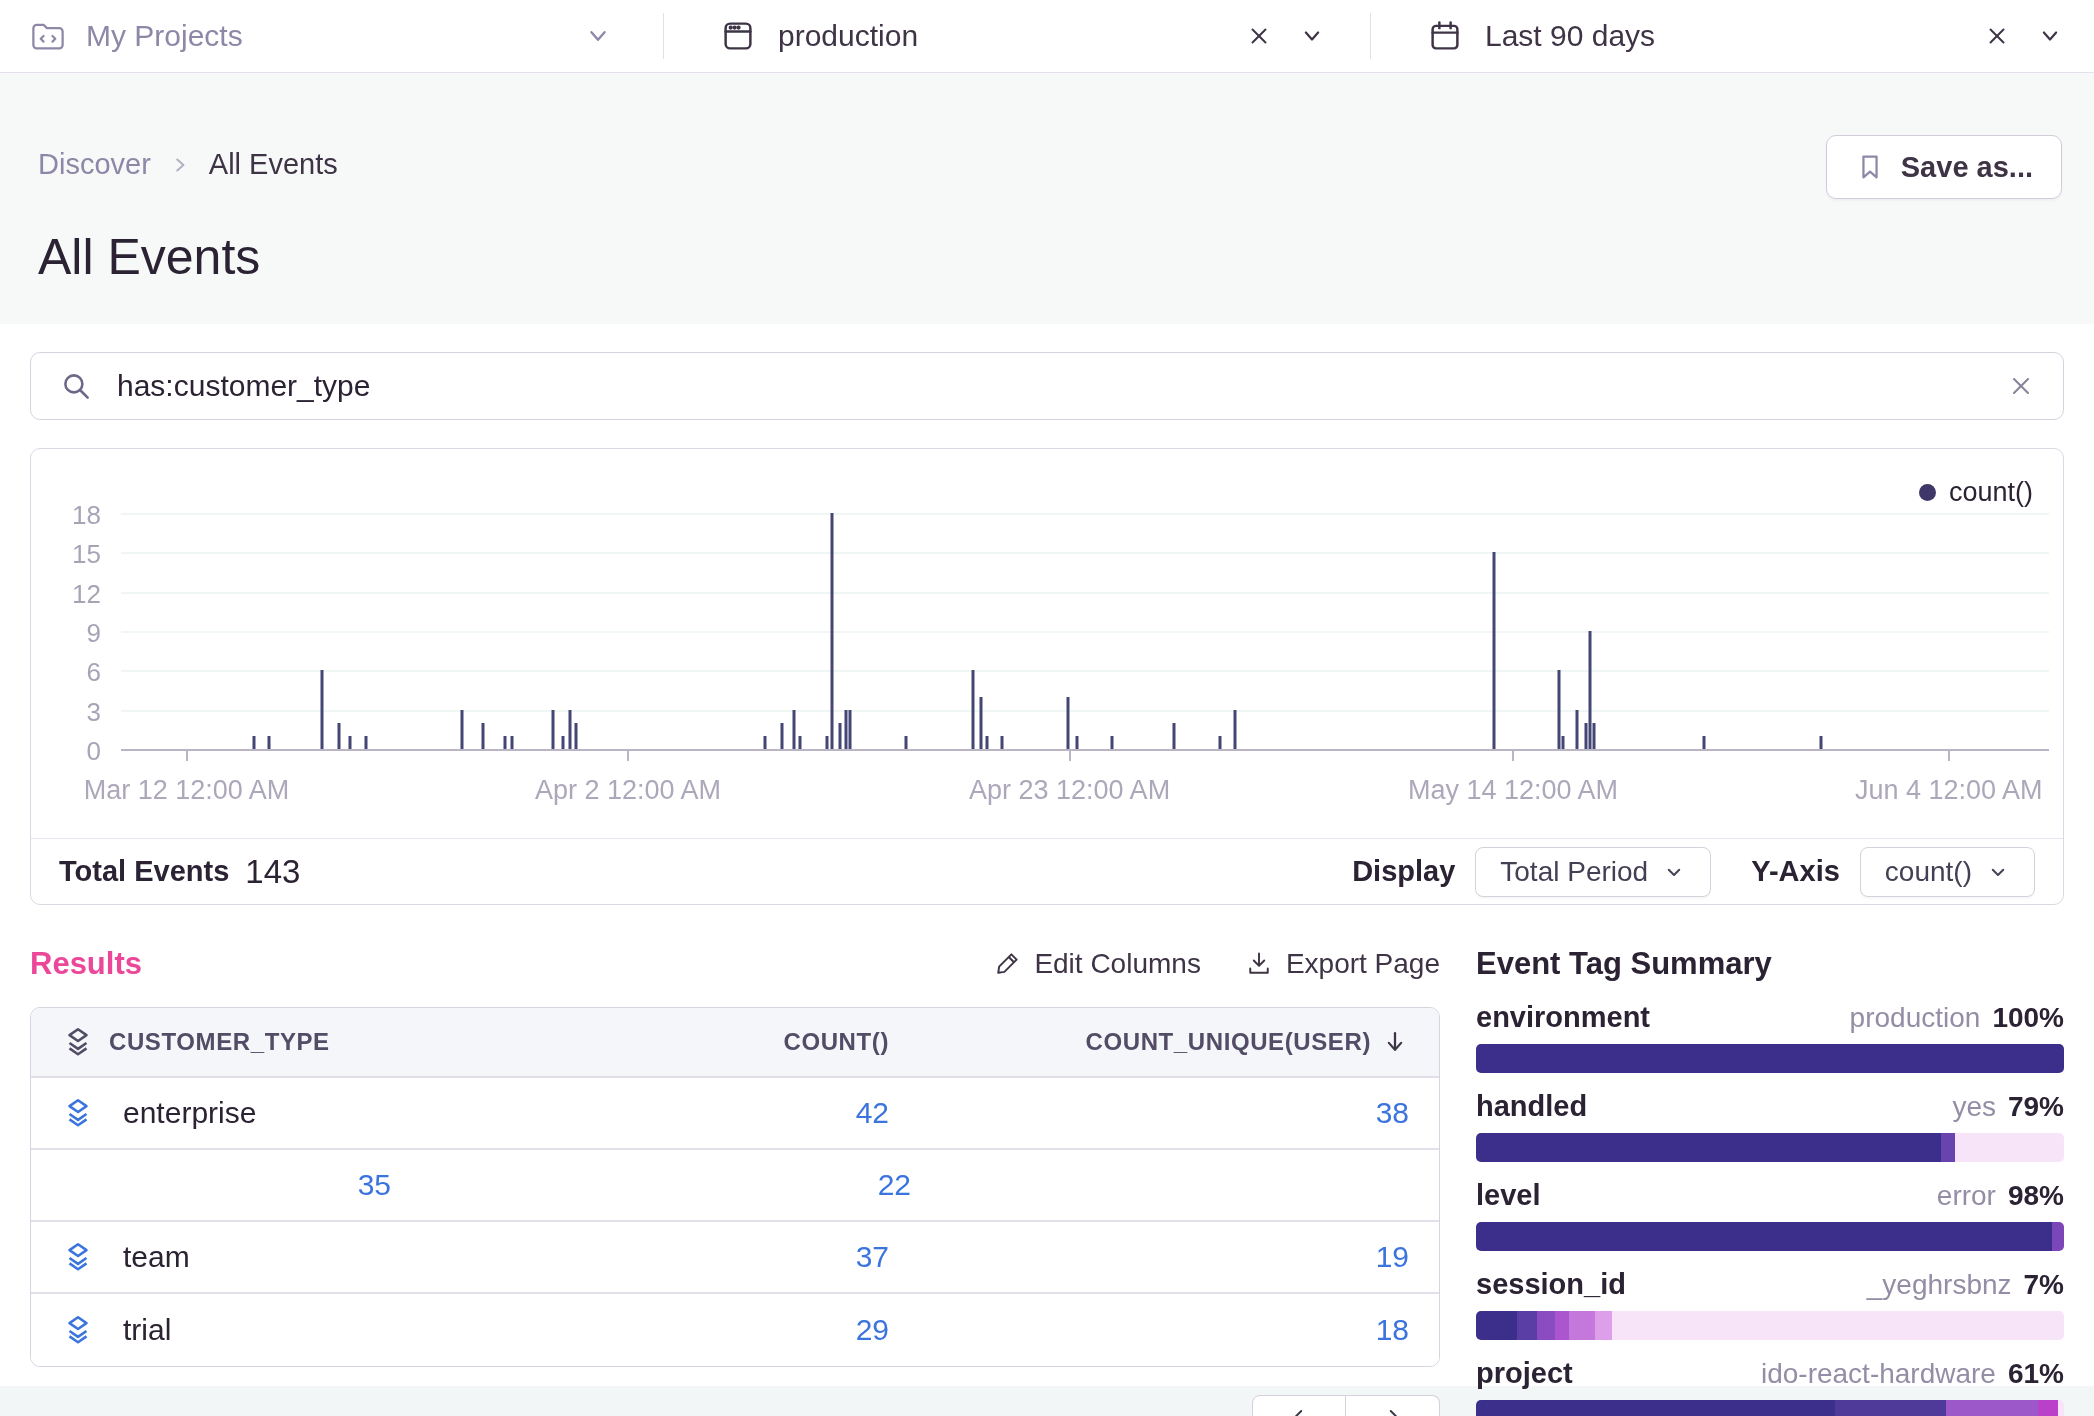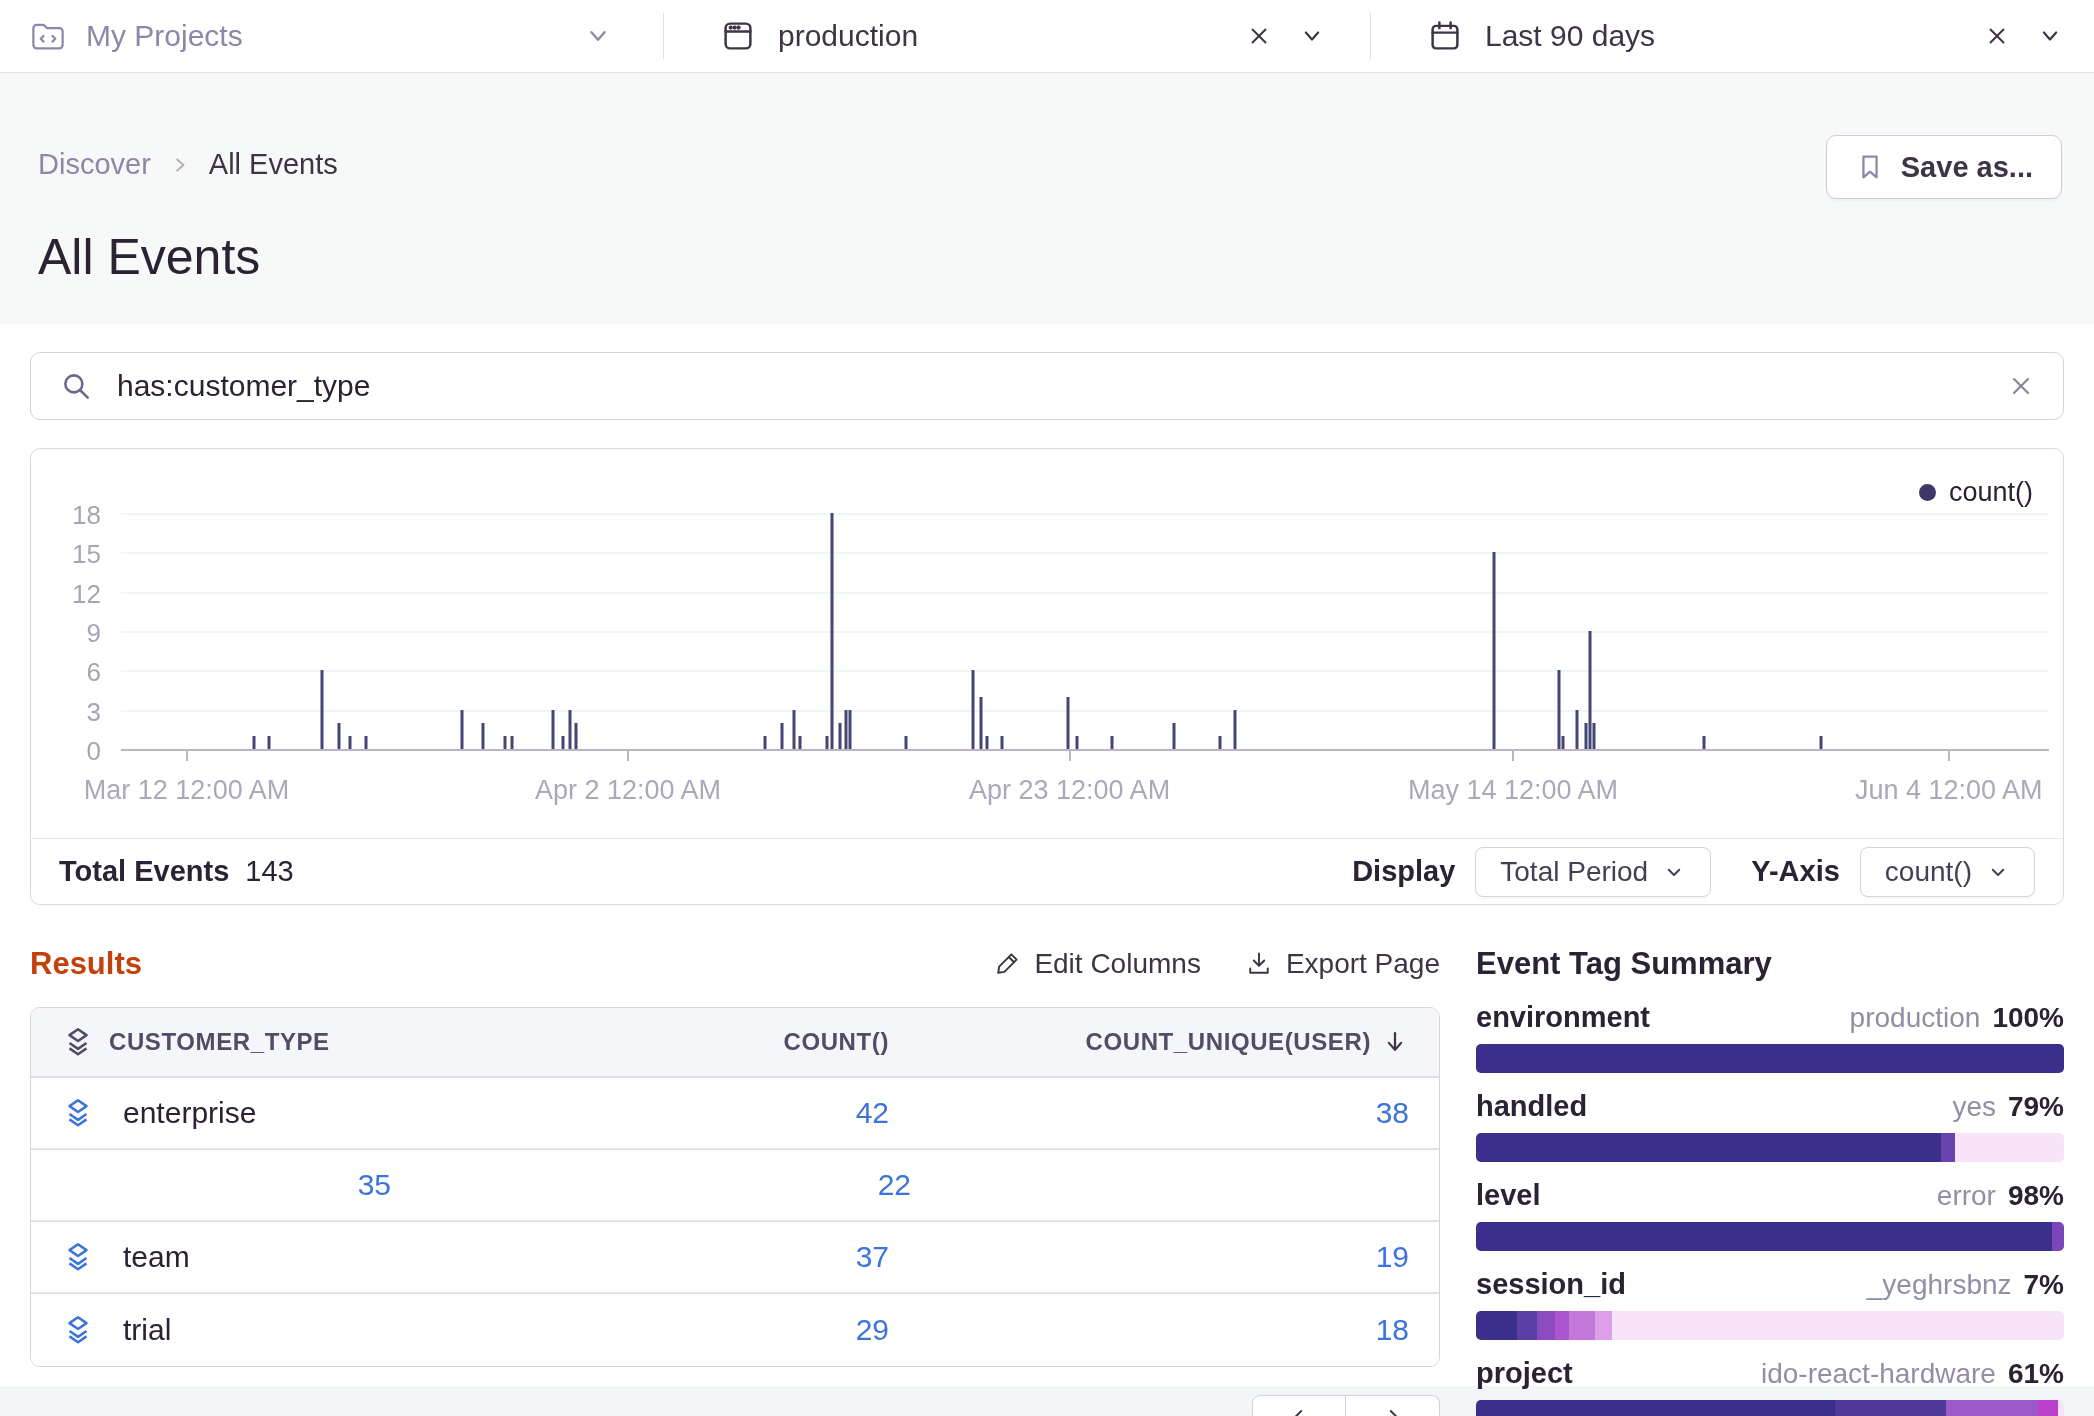--- a/index.html
+++ b/index.html
@@ -45,31 +45,31 @@
   .legend-dot { width:17px; height:17px; border-radius:50%; }
   .plot { position:absolute; left:90px; right:14px; top:52px; bottom:87px; }
   .gridline { position:absolute; left:0; right:0; height:2px; background:#F0F6F3; }
   .axis-line { position:absolute; left:0; right:0; bottom:0; height:2px; background:#BAB5C4; }
   .y-label { position:absolute; left:-92px; width:72px; text-align:right; font-size:26px; color:#A9A3B6; transform:translateY(50%); line-height:1; }
   .x-label { position:absolute; top:100%; margin-top:24px; transform:translateX(-50%); font-size:27px; color:#ADA7BA; white-space:nowrap; }
   .x-tick { position:absolute; top:100%; width:2px; height:10px; background:#BAB5C4; transform:translateX(-50%); }
   .bar { position:absolute; bottom:2px; width:3px; transform:translateX(-50%); }
   .chart-footer { height:66px; border-top:1px solid #E9E5EE; display:flex; align-items:center; padding:0 28px; }
   .tf-label { font-size:29px; font-weight:bold; color:#2B2233; }
-  .tf-value { font-size:29px; color:#2B2233; margin-left:16px; }
+  .tf-value { font-size:33px; color:#2B2233; margin-left:16px; }
   .tf-spacer { flex:1; }
   .select-btn { height:50px; margin-left:20px; padding:0 24px; display:flex; align-items:center; gap:14px;
     background:#fff; border:1px solid #D6D0DC; border-radius:8px; box-shadow:0 2px 1px rgba(43,34,51,0.03);
     font-size:28px; color:#453F54; cursor:pointer; }
   .yaxis-label { margin-left:40px; }
   
   .results-wrap { display:flex; gap:36px; margin-top:36px; align-items:flex-start; }
   .results-left { width:1410px; }
   .results-header { display:flex; align-items:center; height:46px; margin-bottom:20px; }
-  .results-title { font-size:31px; font-weight:bold; color:#c2410c; }
+  .results-title { font-size:31px; font-weight:bold; color:#ec4899; }
   .results-actions { margin-left:auto; display:flex; gap:44px; }
   .action-link { display:flex; align-items:center; gap:13px; font-size:28px; color:#3E3446; cursor:pointer; }
   .dtable { border:1px solid #D9D3E0; border-radius:10px; overflow:hidden; background:#fff; }
   .thead { display:flex; align-items:center; height:70px; background:#F4F6F9; border-bottom:2px solid #E2DEE8;
     padding:0 30px; font-size:24px; font-weight:bold; color:#524C66; letter-spacing:0.6px; }
   .col-type { flex:1; display:flex; align-items:center; gap:14px; }
   .col-count { width:330px; text-align:right; }
   .col-unique { width:520px; display:flex; justify-content:flex-end; align-items:center; gap:10px; }
   .trow { display:flex; align-items:center; height:72px; padding:0 30px; border-bottom:2px solid #E4E0EA; font-size:30px; background:#fff; }
   .trow:last-child { border-bottom:none; }

